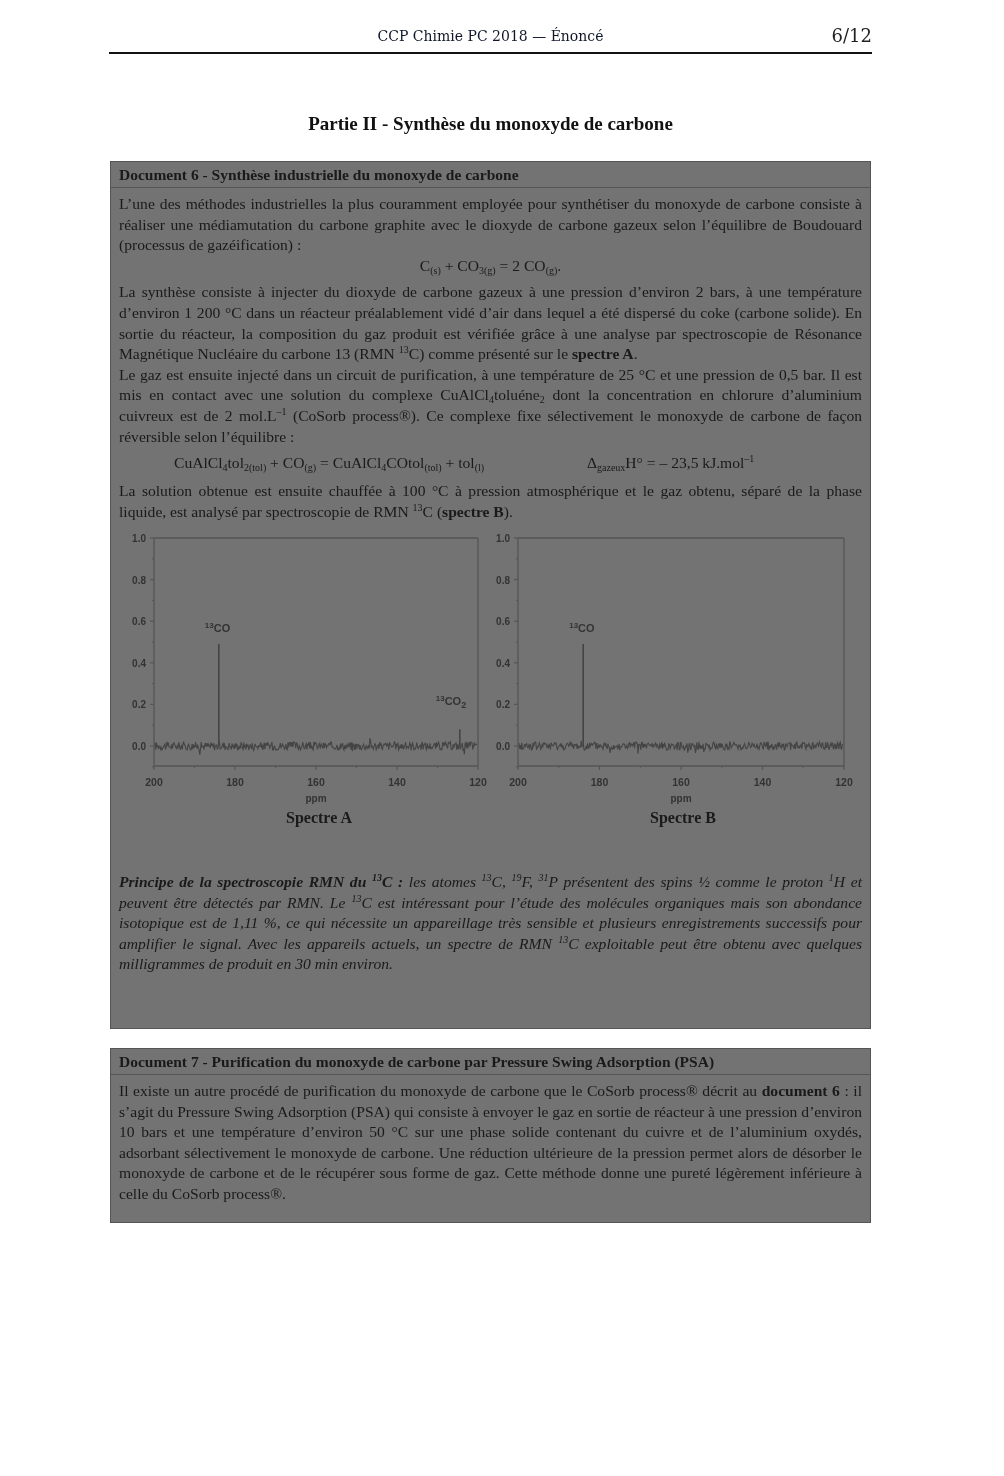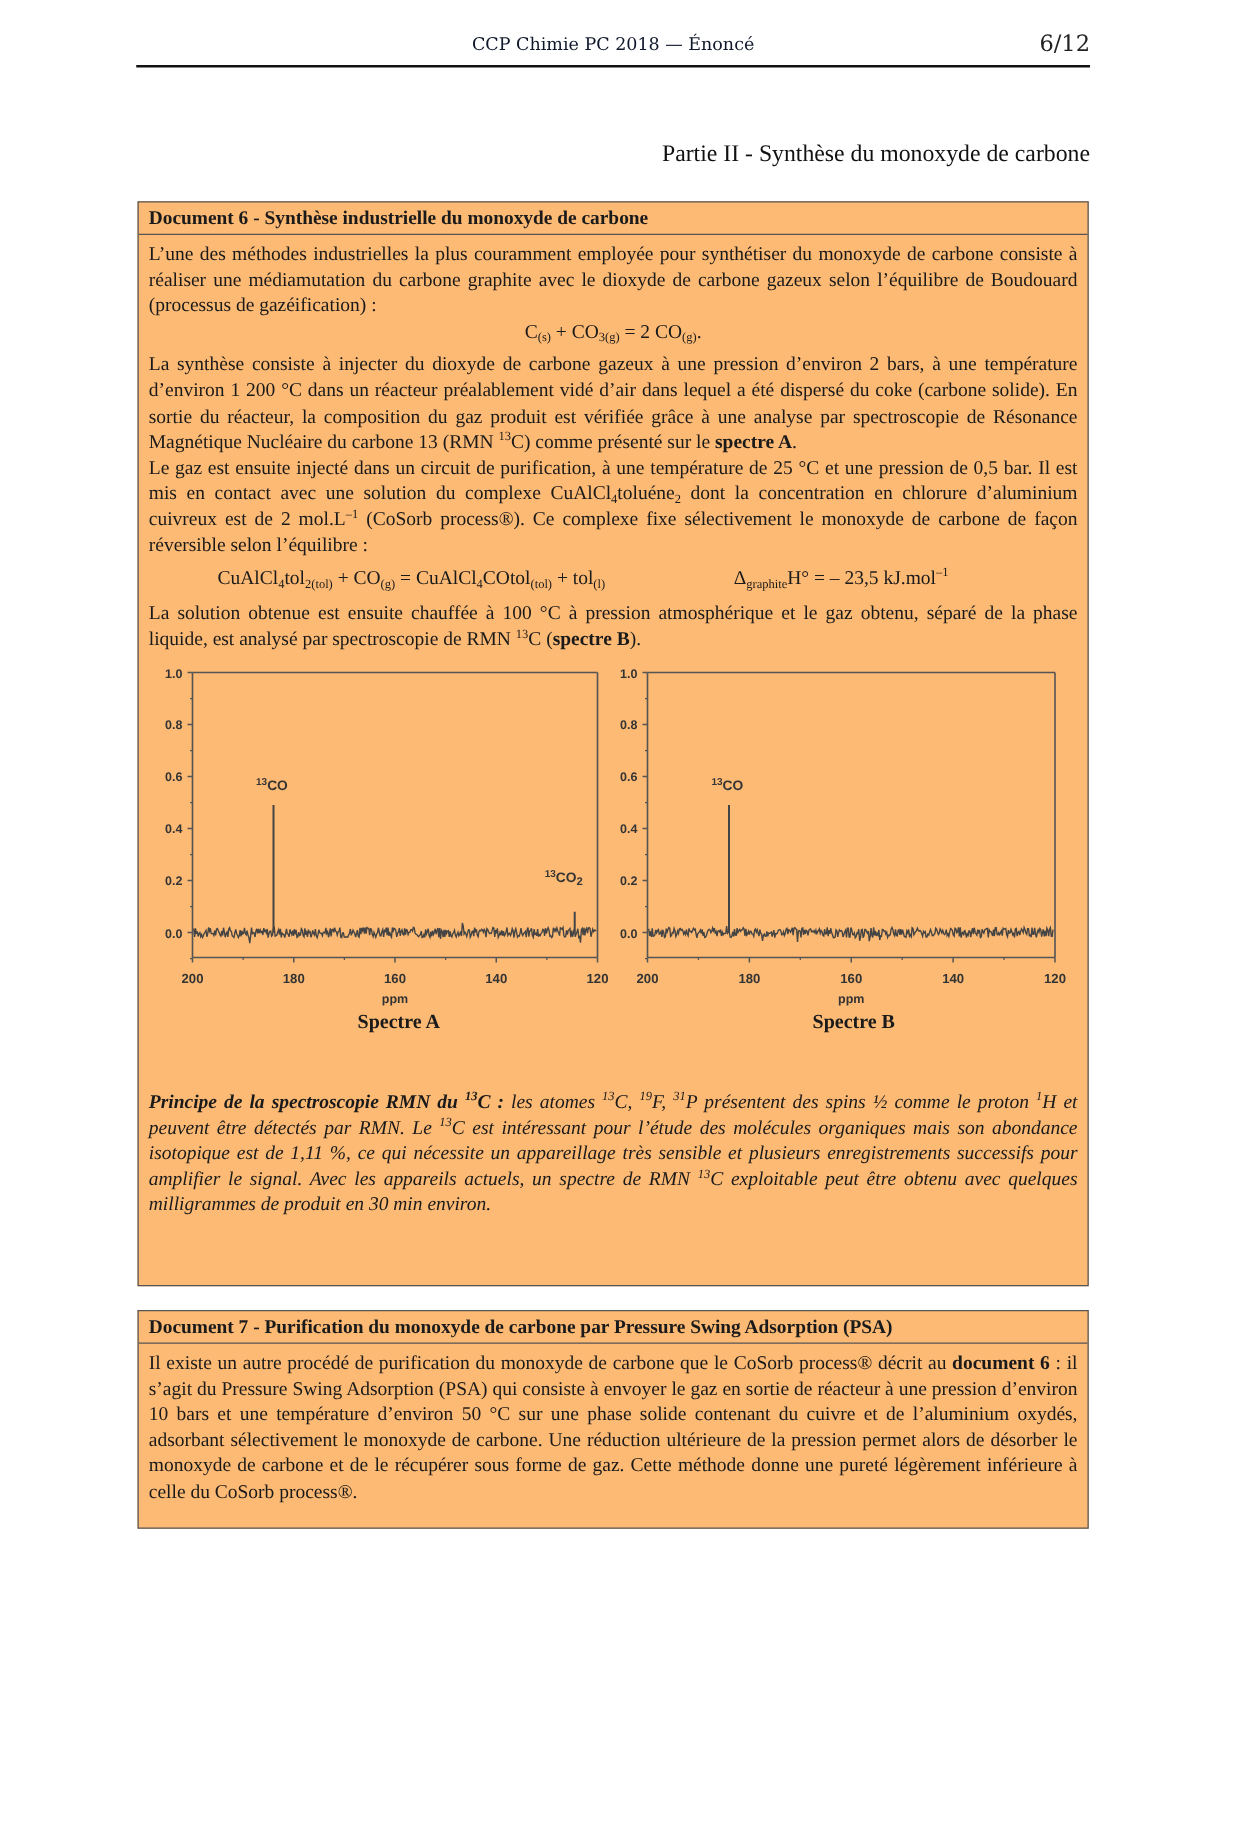--- a/index.html
+++ b/index.html
@@ -4,23 +4,23 @@
 <style>
   html, body { margin:0; padding:0; background:#ffffff; }
   body { width:1004px; height:1476px; position:relative; overflow:hidden;
          font-family:"Liberation Serif", serif; color:#1a1a1a; }
   .page-header { position:absolute; left:109px; top:28px; width:763px; height:24px;
                  border-bottom:2px solid #111; }
   .page-header .running { position:absolute; left:0; right:0; top:0; text-align:center;
                  font-family:"DejaVu Serif", serif; font-size:14px; color:#0f172a; }
   .page-header .pageno { position:absolute; right:0; top:-3px; font-family:"DejaVu Serif", serif;
                  font-size:18px; color:#222; }
-  .part-title { position:absolute; left:109px; width:763px; top:113px; text-align:right;
-                font-weight:normal; font-size:19px; color:#111; }
-  .doc-box { position:absolute; left:110px; width:759px; border:1px solid #555; background:#fdba74; }
+  .part-title { position:absolute; left:109px; width:763px; top:113px; text-align:center;
+                font-weight:bold; font-size:19px; color:#111; }
+  .doc-box { position:absolute; left:110px; width:759px; border:1px solid #555; background:#737373; }
   .doc-head { border-bottom:1px solid #555; padding:4px 8px 3px 8px; font-weight:bold; font-size:15.5px; }
   .doc-body { padding:6px 8px 4px 8px; font-size:15.6px; line-height:20.6px; text-align:justify; }
   .doc-body p { margin:0; }
   .gap { height:6px; }
   .eq { text-align:center; margin:0; }
   .eq2 { position:relative; height:22px; }
   .eq2 .left { position:absolute; left:55px; top:0; }
   .eq2 .right { position:absolute; left:468px; top:0; }
   sub { font-size:10px; vertical-align:-3px; line-height:0; }
   sup { font-size:10px; vertical-align:6px; line-height:0; }
@@ -45,21 +45,21 @@
   <div class="doc-head">Document 6 - Synthèse industrielle du monoxyde de carbone</div>
   <div class="doc-body">
     <p>L’une des méthodes industrielles la plus couramment employée pour synthétiser du monoxyde de carbone consiste à réaliser une médiamutation du carbone graphite avec le dioxyde de carbone gazeux selon l’équilibre de Boudouard (processus de gazéification) :</p>
     <p class="eq"><span>C</span><sub>(s)</sub><span> + CO</span><sub>3(g)</sub><span> = 2 CO</span><sub>(g)</sub><span>.</span></p>
     <div class="gap"></div>
     <p><span>La synthèse consiste à injecter du dioxyde de carbone gazeux à une pression d’environ 2 bars, à une température d’environ 1 200 °C dans un réacteur préalablement vidé d’air dans lequel a été dispersé du coke (carbone solide). En sortie du réacteur, la composition du gaz produit est vérifiée grâce à une analyse par spectroscopie de Résonance Magnétique Nucléaire du carbone 13 (RMN </span><sup>13</sup><span>C) comme présenté sur le </span><b>spectre A</b><span>.</span></p>
     <p><span>Le gaz est ensuite injecté dans un circuit de purification, à une température de 25 °C et une pression de 0,5 bar. Il est mis en contact avec une solution du complexe CuAlCl</span><sub>4</sub><span>toluéne</span><sub>2</sub><span> dont la concentration en chlorure d’aluminium cuivreux est de 2 mol.L</span><sup>–1</sup><span> (CoSorb process®). Ce complexe fixe sélectivement le monoxyde de carbone de façon réversible selon l’équilibre :</span></p>
     <div class="gap"></div>
     <div class="eq2">
       <span class="left"><span>CuAlCl</span><sub>4</sub><span>tol</span><sub>2(tol)</sub><span> + CO</span><sub>(g)</sub><span> = CuAlCl</span><sub>4</sub><span>COtol</span><sub>(tol)</sub><span> + tol</span><sub>(l)</sub></span>
-      <span class="right"><span>Δ</span><sub>graphite</sub><span>H° = – 23,5 kJ.mol</span><sup>–1</sup></span>
+      <span class="right"><span>Δ</span><sub>gazeux</sub><span>H° = – 23,5 kJ.mol</span><sup>–1</sup></span>
     </div>
     <div class="gap"></div>
     <p><span>La solution obtenue est ensuite chauffée à 100 °C à pression atmosphérique et le gaz obtenu, séparé de la phase liquide, est analysé par spectroscopie de RMN </span><sup>13</sup><span>C (</span><b>spectre B</b><span>).</span></p>
 
     <div class="charts">
       <div class="chart" id="chartA" style="left:0; width:370px;"><svg width="370" height="275" viewBox="0 0 370 275">
             <line x1="35" y1="8" x2="359" y2="8" stroke="#555" stroke-width="1.3"></line>
             <line x1="35" y1="8" x2="35" y2="236" stroke="#555" stroke-width="1.3"></line>
             <line x1="359" y1="8" x2="359" y2="236" stroke="#555" stroke-width="1.3"></line>
             <line x1="35" y1="236" x2="359" y2="236" stroke="#555" stroke-width="1.3"></line>

